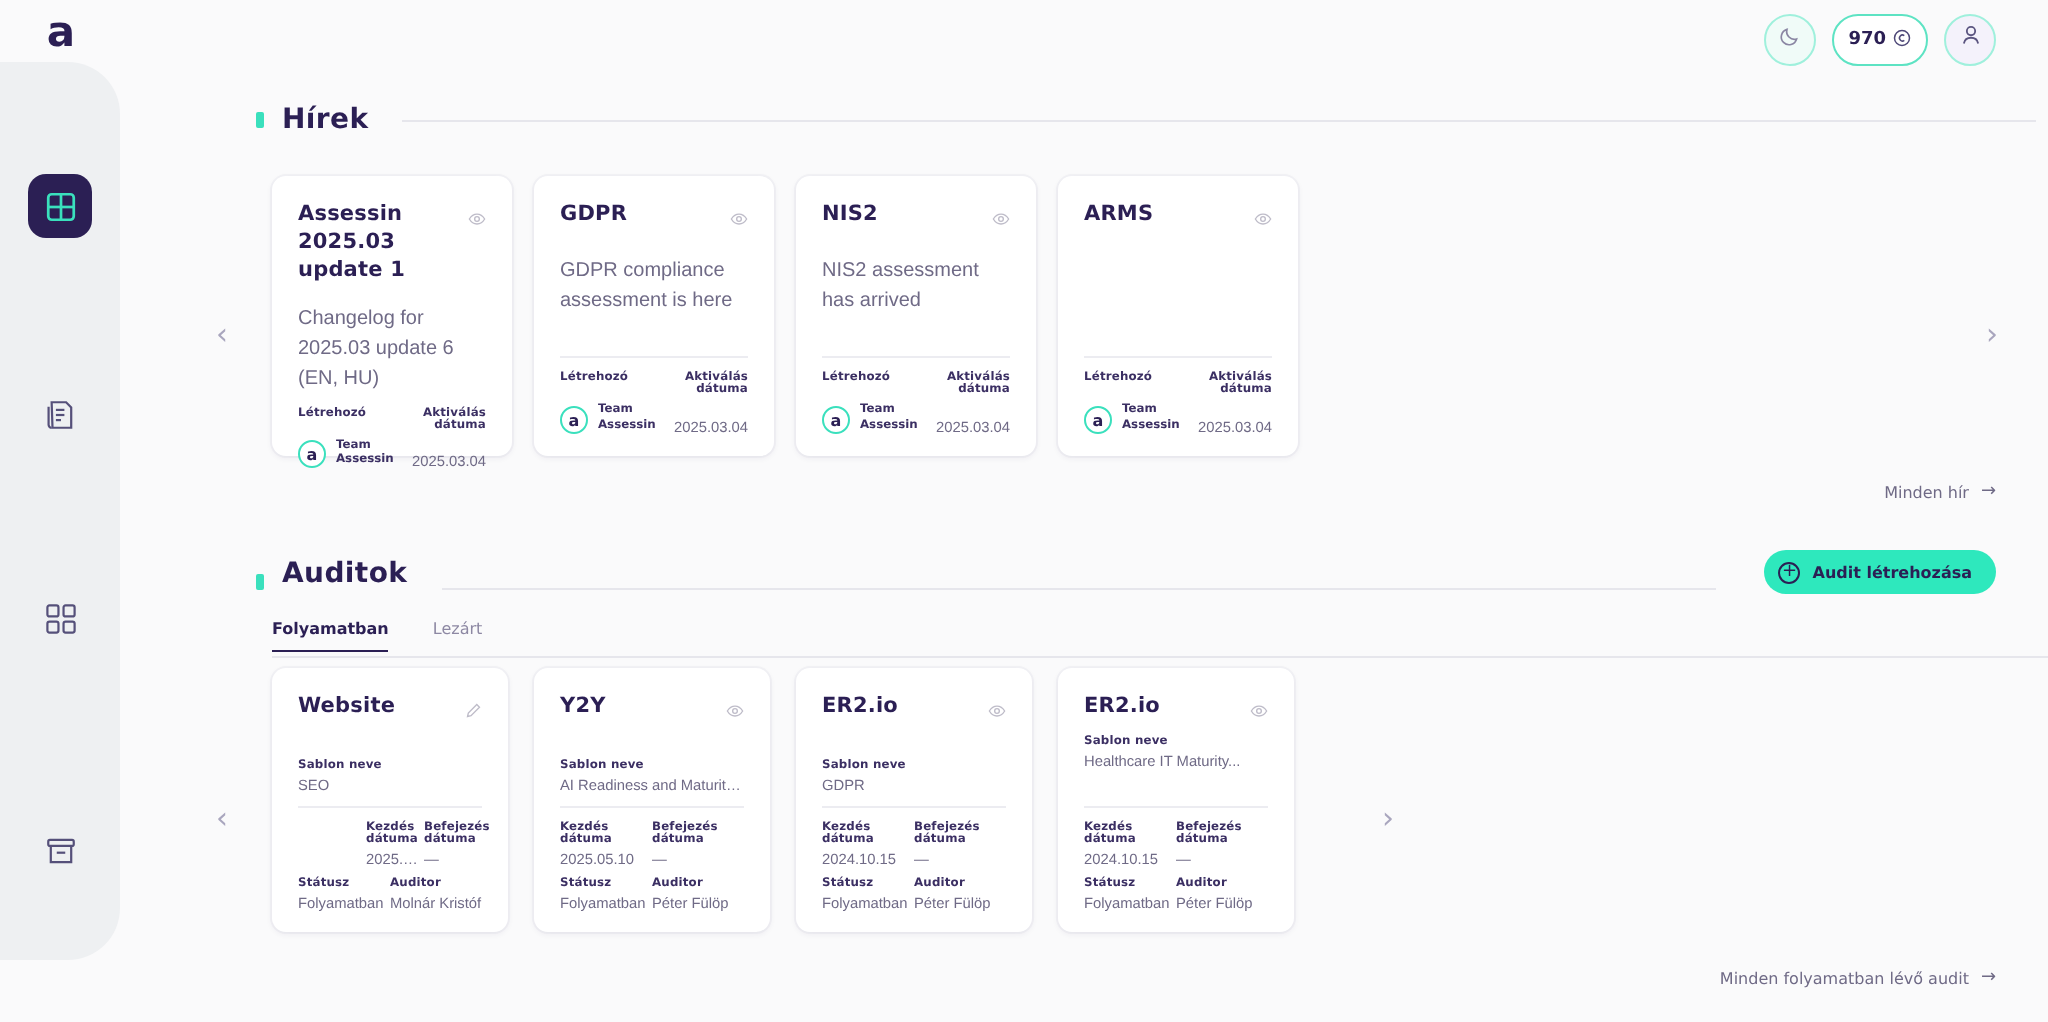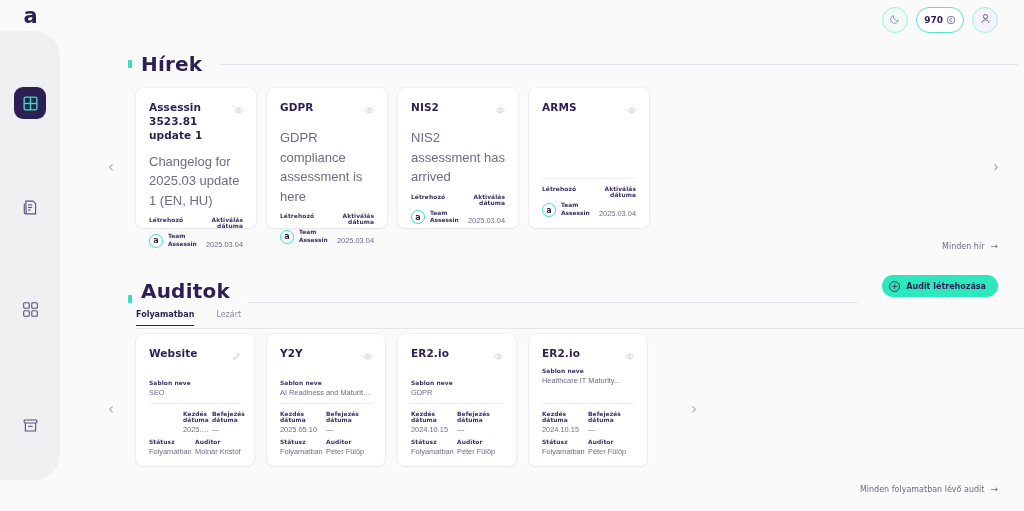--- a/index.html
+++ b/index.html
@@ -71,21 +71,21 @@
 
   
   #main { position: absolute; left: 60px; top: 0; width: 964px; height: 511px; }
 
   .section-head {
     position: absolute;
     display: flex; align-items: center; gap: 9px;
   }
   .sq { width: 4px; height: 8px; background: #3ae0bd; border-radius: 1px; }
   .section-title {
-    font-size: 20px; font-weight: bold; color: #2b1f54;
+    font-size: 14px; font-weight: bold; color: #2b1f54;
     letter-spacing: .2px;
     font-family: "DejaVu Sans", sans-serif;
   }
   .rule { height: 1px; background: #e6e6ec; }
 
   
   .arrow {
     position: absolute;
     width: 16px; height: 16px;
     display: flex; align-items: center; justify-content: center;
@@ -105,21 +105,21 @@
   }
   .card-head { display: flex; align-items: flex-start; justify-content: space-between; gap: 6px; }
   .card-title {
     font-size: 10.5px; font-weight: bold; color: #2b1f54;
     line-height: 1.35; letter-spacing: .1px;
     font-family: "DejaVu Sans", sans-serif;
   }
   .card-icon { flex: 0 0 auto; opacity: .45; margin-top: 1px; }
   .card-desc {
     margin-top: 9px;
-    font-size: 13px; line-height: 1.5; color: #6f6a86;
+    font-size: 10px; line-height: 1.5; color: #6f6a86;
   }
   .spacer { flex: 1 1 auto; }
   .divider { height: 1px; background: #ececf1; margin-bottom: 7px; }
 
   .meta-row { display: flex; }
   .meta-col { flex: 1 1 0; min-width: 0; }
   .meta-label {
     font-size: 5.9px; font-weight: bold; color: #3b2f63;
     letter-spacing: .1px;
     font-family: "DejaVu Sans", sans-serif;
@@ -258,29 +258,29 @@
     <span class="sq"></span>
     <span class="section-title">Hírek</span>
     <span class="rule" style="flex:1 1 auto; margin-left:8px;"></span>
   </div>
 
   <div class="arrow" style="left:43px; top:159px;">‹</div>
   <div class="arrow" style="left:928px; top:159px;">›</div>
 
   <div class="card" style="left:76px; top:88px; width:120px; height:140px;">
     <div class="card-head">
-      <div class="card-title">Assessin 3523.81 update 1</div>
-      <span class="card-icon">
-        <svg width="9" height="9" viewBox="0 0 20 20" fill="none" stroke="#6f6a86" stroke-width="1.5">
-          <path d="M1.5 10S4.7 4.5 10 4.5 18.5 10 18.5 10 15.3 15.5 10 15.5 1.5 10 1.5 10z"></path>
-          <circle cx="10" cy="10" r="2.6"></circle>
-        </svg>
-      </span>
-    </div>
-    <div class="card-desc">Changelog for 2025.03 update 1 (EN, HU)</div>
+      <div class="card-title">Assessin 2025.03 update 1</div>
+      <span class="card-icon">
+        <svg width="9" height="9" viewBox="0 0 20 20" fill="none" stroke="#6f6a86" stroke-width="1.5">
+          <path d="M1.5 10S4.7 4.5 10 4.5 18.5 10 18.5 10 15.3 15.5 10 15.5 1.5 10 1.5 10z"></path>
+          <circle cx="10" cy="10" r="2.6"></circle>
+        </svg>
+      </span>
+    </div>
+    <div class="card-desc">Changelog for 2025.03 update 6 (EN, HU)</div>
     <div class="spacer"></div>
     <div class="divider"></div>
     <div class="meta-row">
       <div class="meta-col">
         <div class="meta-label">Létrehozó</div>
       </div>
       <div class="meta-col" style="text-align:right;">
         <div class="meta-label">Aktiválás dátuma</div>
       </div>
     </div>

